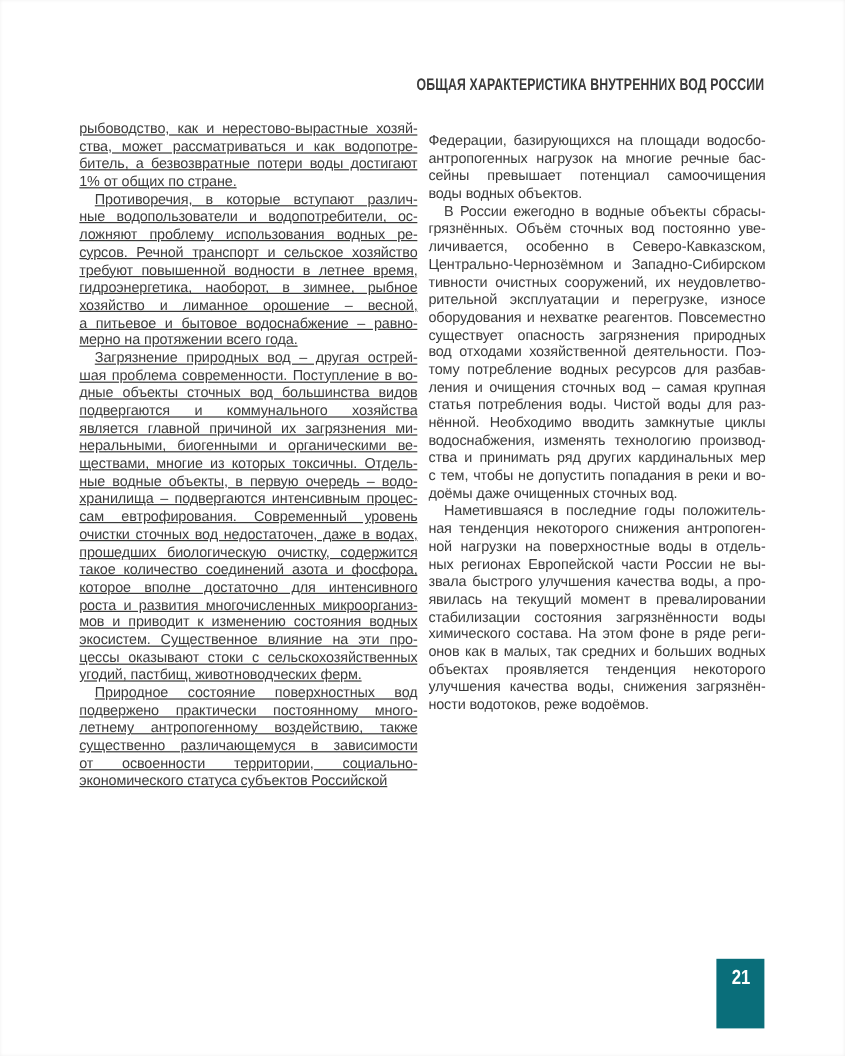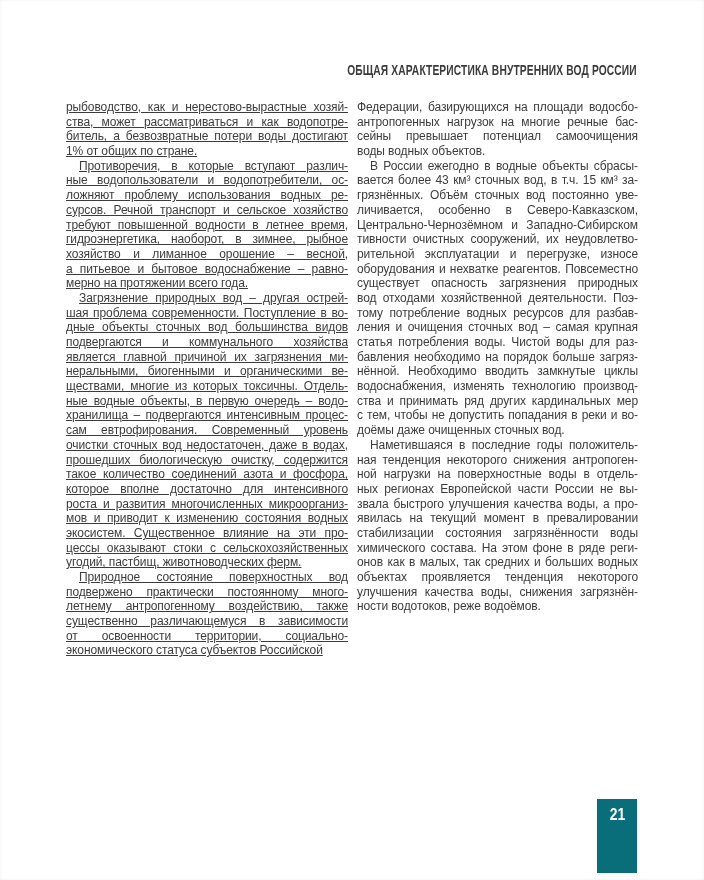--- a/index.html
+++ b/index.html
@@ -26,36 +26,36 @@
   .col {
     position: absolute;
     top: 100px;
     width: 282px;
     font-size: 12px;
     line-height: 14.7px;
     letter-spacing: -0.1px;
     color: #3c3c3c;
   }
   .col-left  { left: 66px; text-decoration: underline; }
-  .col-right { left: 357px; width: 281px; }
+  .col-right { left: 357px; width: 281px; margin-top: 10px; }
   .para { margin: 0; }
   .line {
     height: 14.7px;
     overflow: hidden;
     text-align: justify;
     text-align-last: justify;
   }
   .line.last { text-align-last: left; }
   .line.indent { text-indent: 13px; }
   .page-num-box {
     position: absolute;
     left: 597px;
     top: 799px;
     width: 40px;
-    height: 74px;
+    height: 58px;
     background: #0a6e7a;
     text-align: center;
   }
   .page-num-box .num {
     display: inline-block;
     margin-top: 6px;
     color: #ffffff;
     font-size: 17px;
     font-weight: bold;
     transform: scaleX(0.82);
@@ -118,33 +118,31 @@
 
 <div class="col col-right">
     <div class="para">
       <div class="line">Федерации, базирующихся на площади водосбо-</div>
       <div class="line">антропогенных нагрузок на многие речные бас-</div>
       <div class="line">сейны превышает потенциал самоочищения</div>
       <div class="line last">воды водных объектов.</div>
     </div>
     <div class="para">
       <div class="line indent">В России ежегодно в водные объекты сбрасы-</div>
-      <div class="line">вается более 43 км³ сточных вод, в т.ч. 15 км³ за-</div>
       <div class="line">грязнённых. Объём сточных вод постоянно уве-</div>
       <div class="line">личивается, особенно в Северо-Кавказском,</div>
       <div class="line">Центрально-Чернозёмном и Западно-Сибирском</div>
       <div class="line">тивности очистных сооружений, их неудовлетво-</div>
       <div class="line">рительной эксплуатации и перегрузке, износе</div>
       <div class="line">оборудования и нехватке реагентов. Повсеместно</div>
       <div class="line">существует опасность загрязнения природных</div>
       <div class="line">вод отходами хозяйственной деятельности. Поэ-</div>
       <div class="line">тому потребление водных ресурсов для разбав-</div>
       <div class="line">ления и очищения сточных вод – самая крупная</div>
       <div class="line">статья потребления воды. Чистой воды для раз-</div>
-      <div class="line">бавления необходимо на порядок больше загряз-</div>
       <div class="line">нённой. Необходимо вводить замкнутые циклы</div>
       <div class="line">водоснабжения, изменять технологию производ-</div>
       <div class="line">ства и принимать ряд других кардинальных мер</div>
       <div class="line">с тем, чтобы не допустить попадания в реки и во-</div>
       <div class="line last">доёмы даже очищенных сточных вод.</div>
     </div>
     <div class="para">
       <div class="line indent">Наметившаяся в последние годы положитель-</div>
       <div class="line">ная тенденция некоторого снижения антропоген-</div>
       <div class="line">ной нагрузки на поверхностные воды в отдель-</div>

